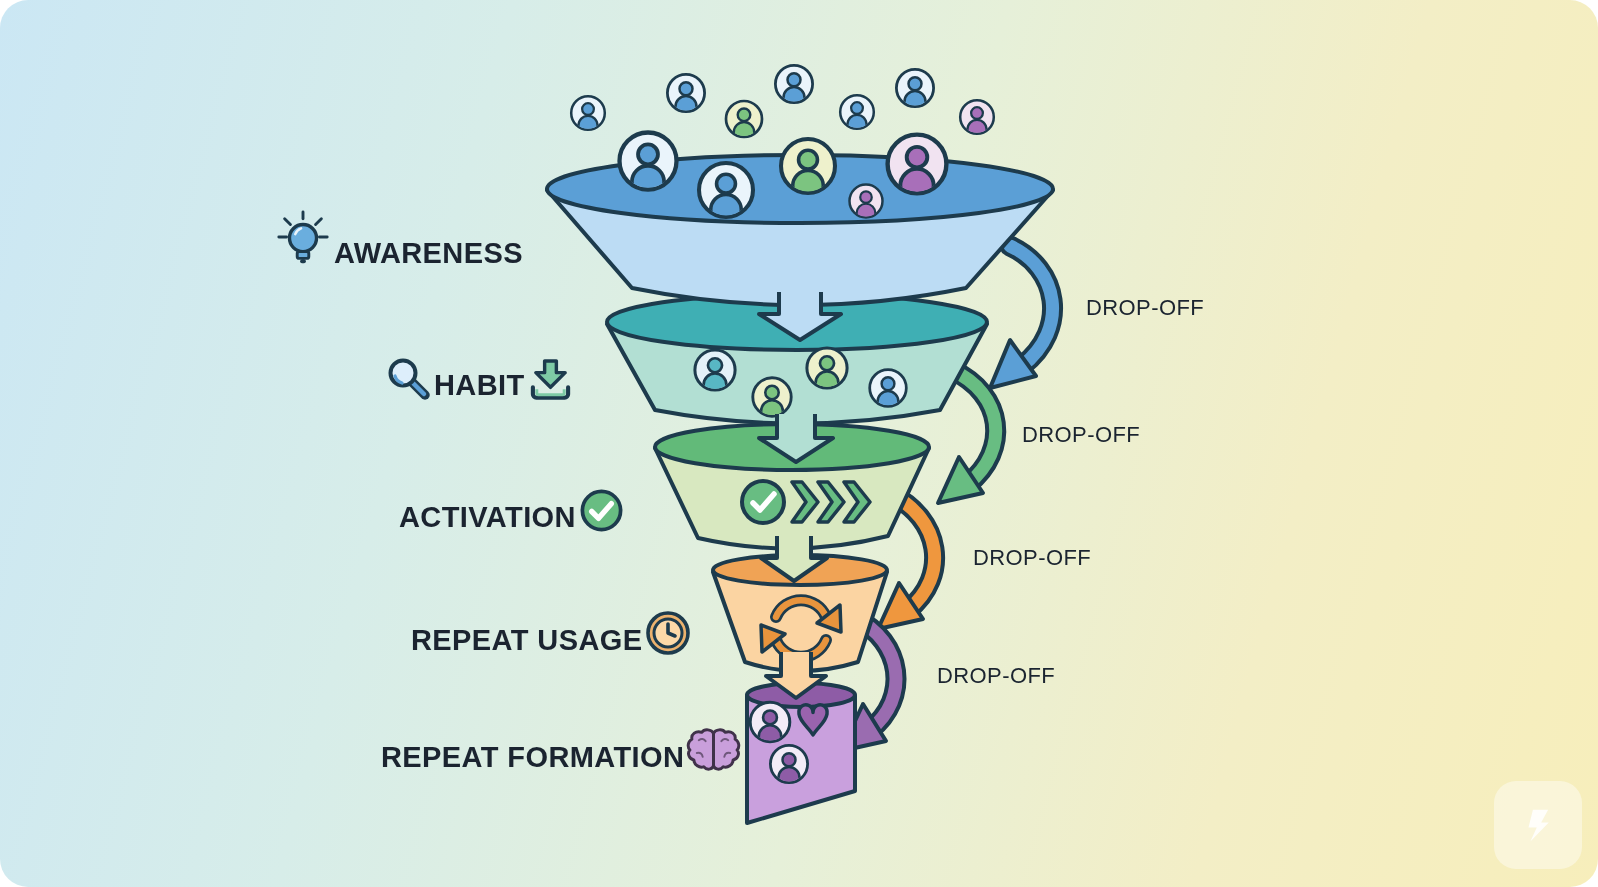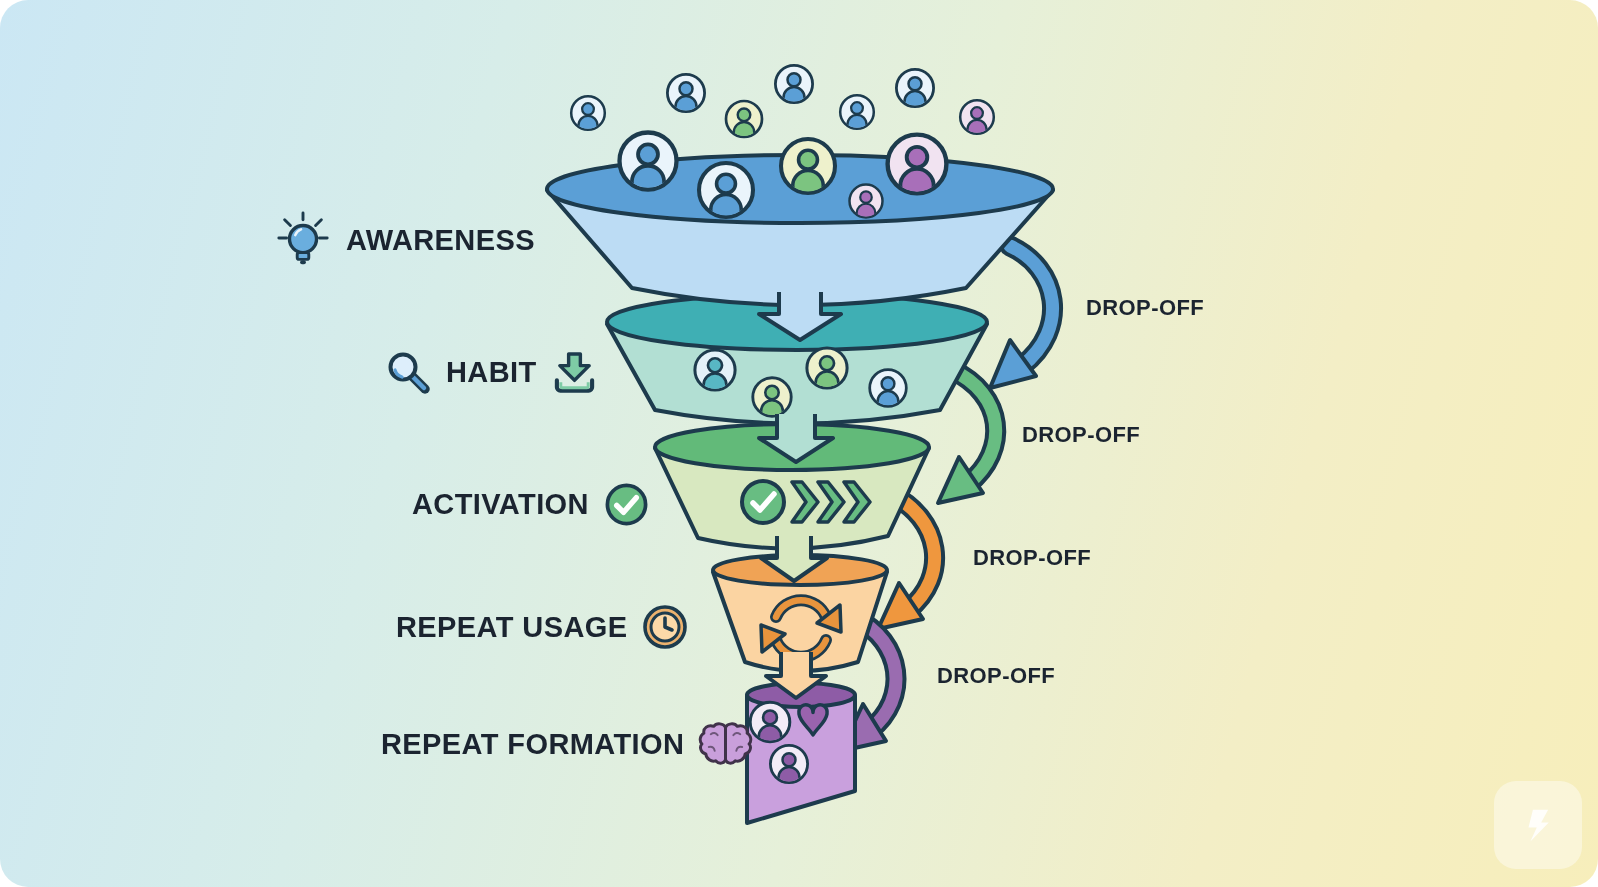--- a/index.html
+++ b/index.html
@@ -6,27 +6,27 @@
   .card{
     position:relative;
     width:1598px;height:887px;
     border-radius:28px;
     overflow:hidden;
     background:linear-gradient(105deg,#cbe7f4 0%,#d7ede9 28%,#e6f0d9 55%,#f3eec6 78%,#f7eebb 100%);
     font-family:"Liberation Sans", sans-serif;
   }
   .art{position:absolute;left:0;top:0;width:1598px;height:887px;}
   .stage-row{
-    position:absolute;display:flex;align-items:center;gap:14px;height:60px;
+    position:absolute;display:flex;align-items:flex-end;gap:2px;height:60px;
   }
   .stage-label{
     font-size:29px;font-weight:700;color:#1b2430;letter-spacing:.4px;white-space:nowrap;
   }
   .dropoff-label{
-    position:absolute;font-size:22px;font-weight:700;color:#1b2430;letter-spacing:.4px;white-space:nowrap;
+    position:absolute;font-size:22px;font-weight:400;color:#1b2430;letter-spacing:.4px;white-space:nowrap;
   }
   .icon{display:inline-flex;flex:0 0 auto;}
   .watermark{
     position:absolute;left:1494px;top:781px;width:88px;height:88px;border-radius:22px;
     background:rgba(255,255,255,.42);
     display:flex;align-items:center;justify-content:center;
   }
 </style>
 </head>
 <body>
@@ -188,31 +188,31 @@
     <span class="stage-label">HABIT</span>
     <span class="icon">
       <svg width="47" height="45" viewBox="0 0 48 46">
         <path d="M18 4 L30 4 L30 16 L39 16 L24 31 L9 16 L18 16 Z" fill="#7ecba5" stroke="#1d3b4d" stroke-width="3.5" stroke-linejoin="round"></path>
         <path d="M6 31 L6 38 A3.5 3.5 0 0 0 9.5 41.5 L38.5 41.5 A3.5 3.5 0 0 0 42 38 L42 31" fill="none" stroke="#1d3b4d" stroke-width="4.2" stroke-linecap="round"></path>
         <path d="M10 33 L10 37 A1.5 1.5 0 0 0 11.5 38.5 L36.5 38.5 A1.5 1.5 0 0 0 38 37 L38 33" fill="none" stroke="#7ecba5" stroke-width="3"></path>
       </svg>
     </span>
   </div>
 
-  <div class="stage-row" style="left:412px;top:474px">
+  <div class="stage-row" style="left:399px;top:474px">
     <span class="stage-label">ACTIVATION</span>
     <span class="icon">
       <svg width="47" height="47" viewBox="0 0 48 48">
         <circle cx="24" cy="24" r="19.5" fill="#68bd82" stroke="#1d3b4d" stroke-width="3.8"></circle>
         <path d="M14 25 L21 32 L34 17" fill="none" stroke="#ffffff" stroke-width="5.5" stroke-linecap="round" stroke-linejoin="round"></path>
       </svg>
     </span>
   </div>
 
-  <div class="stage-row" style="left:396px;top:597px">
+  <div class="stage-row" style="left:411px;top:597px">
     <span class="stage-label">REPEAT USAGE</span>
     <span class="icon">
       <svg width="48" height="48" viewBox="0 0 48 48">
         <circle cx="24" cy="24" r="20" fill="#ecb26e" stroke="#1d3b4d" stroke-width="3.6"></circle>
         <circle cx="24" cy="24" r="14" fill="#fcd9a8" stroke="#1d3b4d" stroke-width="3"></circle>
         <path d="M24 15 L24 24 L31 27" fill="none" stroke="#1d3b4d" stroke-width="3.6" stroke-linecap="round" stroke-linejoin="round"></path>
       </svg>
     </span>
   </div>
 

